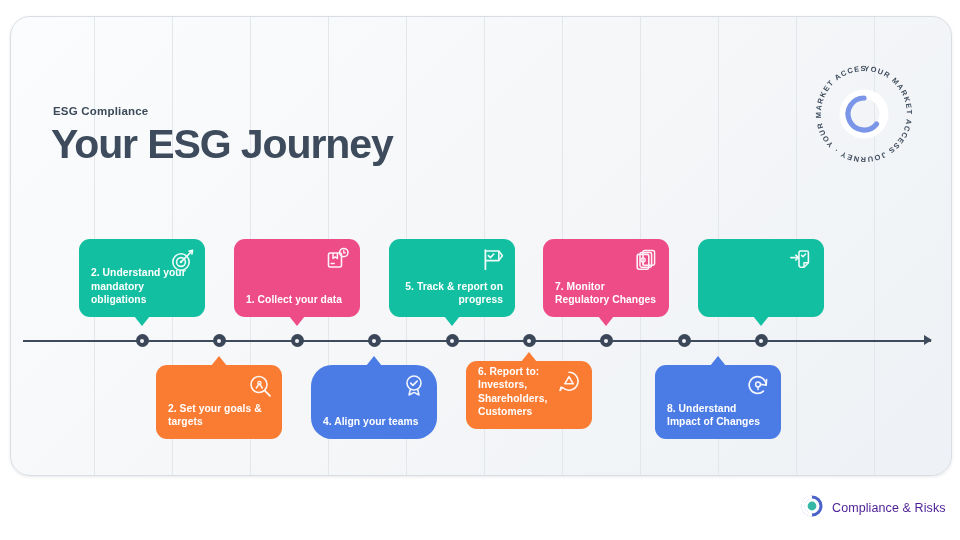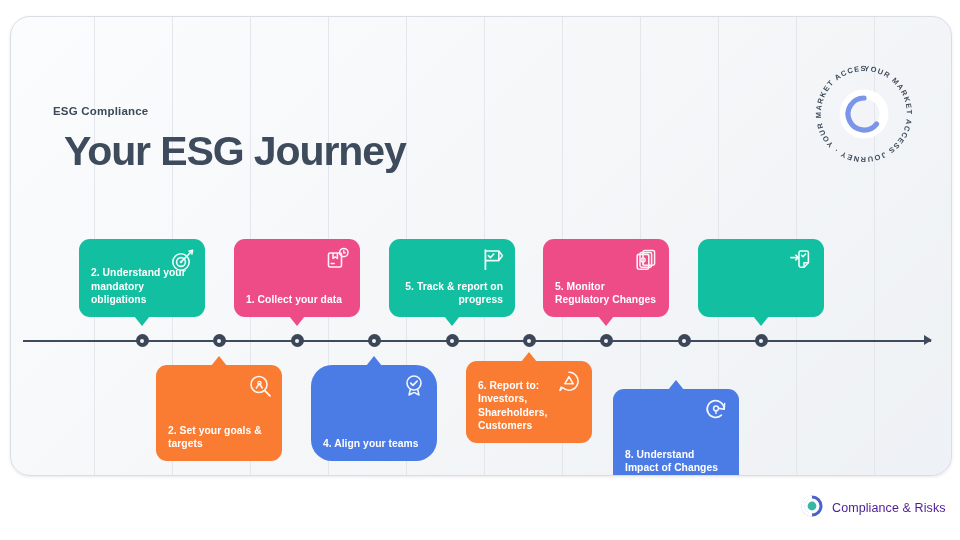--- a/index.html
+++ b/index.html
@@ -23,21 +23,21 @@
   .grid{position:absolute;inset:0;}
   .gl{position:absolute;top:0;bottom:0;width:1px;background:#e3e7ec;}
 
   .head{position:absolute;left:40px;top:88px;}
   .eyebrow{
     font-size:11.5px;font-weight:bold;color:#3c4a5a;letter-spacing:.2px;
     margin:0 0 6px 2px;
   }
   .title{
     font-size:41px;font-weight:bold;color:#3d4b5c;letter-spacing:-1.1px;
-    margin:13px;line-height:1.05;
+    margin:0;line-height:1.05;
   }
 
   
   .stamp{position:absolute;left:798px;top:42px;width:110px;height:110px;}
   .stamp svg{display:block;}
 
   
   .axis{position:absolute;left:12px;top:323px;width:908px;height:2px;background:#3d4b5c;}
   .axis-tip{
     position:absolute;left:913px;top:318px;width:0;height:0;
@@ -69,23 +69,23 @@
   .tail-d,.tail-u{position:absolute;width:0;height:0;}
   .tail-d{
     bottom:-9px;border-left:8px solid transparent;border-right:8px solid transparent;
   }
   .tail-u{
     top:-9px;border-left:8px solid transparent;border-right:8px solid transparent;
   }
 
   .top-card{height:78px;top:222px;}
   .top-card .body{position:absolute;left:12px;right:12px;bottom:10px;}
-  .bot-card{height:96px;top:348px;}
+  .bot-card{height:74px;top:348px;}
   .bot-card .body{position:absolute;left:12px;right:12px;bottom:10px;}
-  .bot-card.tall{height:82px;}
+  .bot-card.tall{height:68px;}
 
   
   .footer{position:absolute;left:800px;top:494px;display:flex;align-items:center;gap:8px;}
   .footer .txt{font-size:12.5px;color:#4c1d95;font-weight:normal;letter-spacing:.1px;}
 </style>
 </head>
 <body>
 
 <div id="stage">
 
@@ -244,25 +244,25 @@
           <span class="ico">
             <svg viewBox="0 0 26 26" width="26" height="26" aria-hidden="true">
               <rect x="9" y="3.4" width="11.6" height="14.8" rx="1.6" fill="none" stroke="#fff" stroke-width="1.5"></rect>
               <rect x="6" y="5.4" width="11.6" height="14.8" rx="1.6" fill="none" stroke="#fff" stroke-width="1.5"></rect>
               <rect x="3.2" y="7.4" width="11.6" height="14.8" rx="1.6" fill="#fff" fill-opacity="0" stroke="#fff" stroke-width="1.6"></rect>
               <circle cx="9" cy="13" r="2.1" fill="none" stroke="#fff" stroke-width="1.4"></circle>
               <path d="M9 15.1 v3" stroke="#fff" stroke-width="1.4" stroke-linecap="round"></path>
             </svg>
           </span>
           <div class="body">
-            <div class="lbl">5. Monitor Regulatory Changes</div>
+            <div class="lbl">7. Monitor Regulatory Changes</div>
           </div>
           <div class="tail-d" style="left: 55px; border-top: 10px solid rgb(238, 76, 135);"></div>
         </div>
-        <div class="card bot-card" style="left: 602px; background: rgb(75, 123, 229); margin-top: 24px;">
+        <div class="card bot-card" style="left: 644px; background: rgb(75, 123, 229);">
           <span class="ico">
             <svg viewBox="0 0 26 26" width="26" height="26" aria-hidden="true">
               <path d="M20 12 a8.4 8.4 0 1 0 -2.6 6.1" fill="none" stroke="#fff" stroke-width="1.7" stroke-linecap="round"></path>
               <path d="M20.6 6.6 L20.2 12.2 L15 11.4" fill="none" stroke="#fff" stroke-width="1.6" stroke-linecap="round" stroke-linejoin="round"></path>
               <circle cx="12" cy="11.4" r="2.4" fill="none" stroke="#fff" stroke-width="1.5"></circle>
               <path d="M12 13.8 v2.6" stroke="#fff" stroke-width="1.5" stroke-linecap="round"></path>
             </svg>
           </span>
           <div class="body">
             <div class="lbl">8. Understand Impact of Changes</div>

